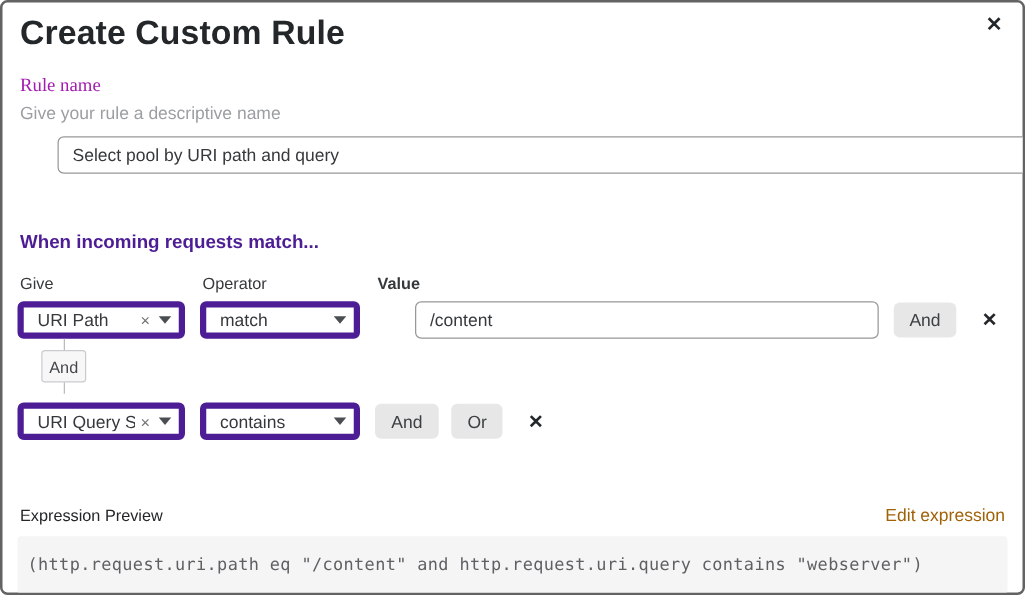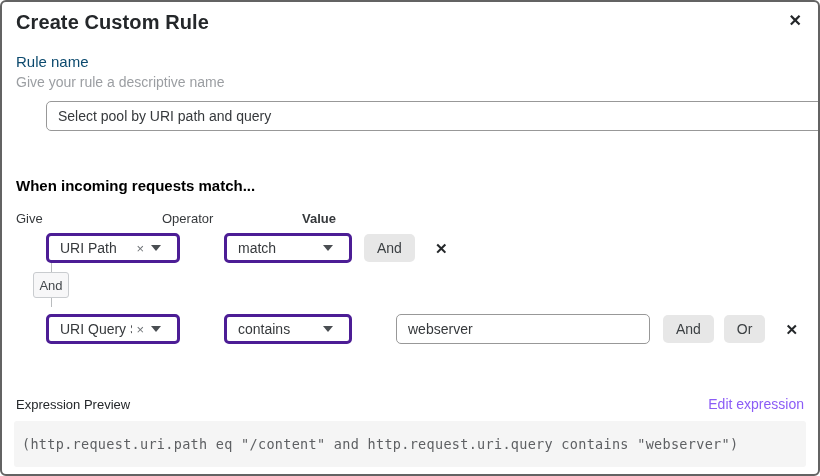--- a/index.html
+++ b/index.html
@@ -15,21 +15,21 @@
     background: #fff;
     border: 2px solid #636363;
     border-radius: 6px;
     overflow: hidden;
   }
   .content { padding: 0 12px; }
 
   
   .dialog-title {
     margin: 9px 2px 0;
-    font-size: 20px;
+    font-size: 27px;
     font-weight: 700;
     color: #24272a;
     letter-spacing: 0.1px;
   }
   .close-btn {
     position: absolute;
     top: 7px;
     right: 12px;
     border: none;
     background: transparent;
@@ -38,21 +38,22 @@
     color: #24272a;
     cursor: pointer;
     line-height: 1;
     padding: 4px;
   }
 
   
   .rule-name-label {
     margin: 19px 2px 0;
     font-size: 15px;
-    color: #0c4a6e;
+    color: #a21caf;
+    font-family: Liberation Serif, serif;
   }
   .rule-name-helper {
     margin: 4px 2px 0;
     font-size: 14px;
     color: #9b9ea2;
   }
   .text-input {
     display: block;
     width: 100%;
     height: 30px;
@@ -66,49 +67,48 @@
     outline: none;
     margin-left: 32px;
   }
   .rule-name-input { margin-top: 11px; }
 
   
   .match-heading {
     margin: 46px 2px 0;
     font-size: 15px;
     font-weight: 700;
-    color: #000000;
+    color: #4c1d95;
   }
   .column-labels {
     display: flex;
     margin: 17px 2px 0;
     font-size: 13px;
     color: #36393c;
   }
   .col-field { width: 146px; }
   .col-operator { width: 140px; }
   .col-value { flex: 1; font-weight: bold; }
 
   .condition-row {
     display: flex;
     align-items: center;
     margin-top: 7px;
   }
   .select-box {
     display: flex;
     align-items: center;
     height: 30px;
-    border: 3px solid #4c1d95;
+    border: 5px solid #4c1d95;
     border-radius: 5px;
     background: #fff;
     font-size: 14px;
     color: #36393c;
-    padding: 0 16px 0 11px;
-    cursor: pointer;
-    margin-left: 32px;
+    padding: 0 6px 0 11px;
+    cursor: pointer;
   }
   .field-select { width: 134px; margin-right: 12px; }
   .operator-select { width: 128px; margin-right: 12px; }
   .select-label {
     flex: 1;
     white-space: nowrap;
     overflow: hidden;
   }
   .clear-x {
     font-size: 13px;
@@ -186,21 +186,21 @@
     justify-content: space-between;
     margin: 52px 2px 0;
     gap: 38px;
   }
   .expression-label {
     font-size: 13px;
     color: #24272a;
   }
   .edit-expression-link {
     font-size: 14px;
-    color: #8b5cf6;
+    color: #a16207;
     text-decoration: none;
     cursor: pointer;
   }
   .expression-code {
     margin-top: 9px;
     height: 46px;
     background: #f5f5f5;
     border-radius: 3px;
     display: flex;
     align-items: center;
@@ -239,20 +239,21 @@
     <div class="condition-row row-1">
       <div class="select-box field-select">
         <span class="select-label">URI Path</span>
         <span class="clear-x">×</span>
         <span class="caret"></span>
       </div>
       <div class="select-box operator-select">
         <span class="select-label">match</span>
         <span class="caret"></span>
       </div>
+      <input class="text-input value-input" type="text" value="/content" style="">
       <button class="logic-btn">And</button>
       <button class="remove-btn">
         <span>✕</span>
       </button>
     </div>
 
     <div class="connector-wrap">
       <div class="connector-line"></div>
       <div class="and-badge">And</div>
       <div class="connector-line"></div>
@@ -261,21 +262,20 @@
     <div class="condition-row row-2">
       <div class="select-box field-select">
         <span class="select-label">URI Query St...</span>
         <span class="clear-x">×</span>
         <span class="caret"></span>
       </div>
       <div class="select-box operator-select">
         <span class="select-label">contains</span>
         <span class="caret"></span>
       </div>
-      <input class="text-input value-input" type="text" value="webserver" style="">
       <button class="logic-btn">And</button>
       <button class="logic-btn or-btn">Or</button>
       <button class="remove-btn">
         <span>✕</span>
       </button>
     </div>
 
     <div class="expression-header">
       <div class="expression-label">Expression Preview</div>
       <a class="edit-expression-link">Edit expression</a>

